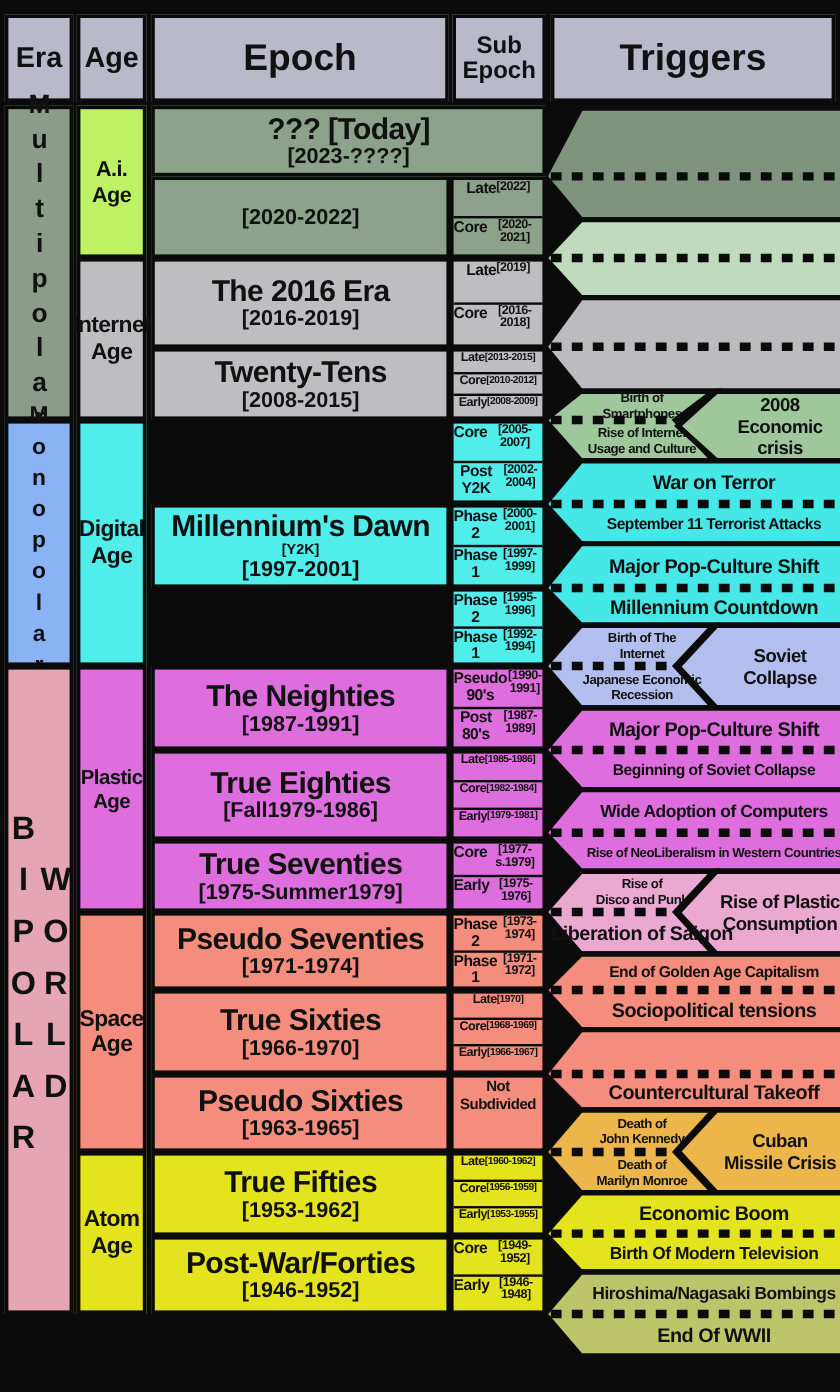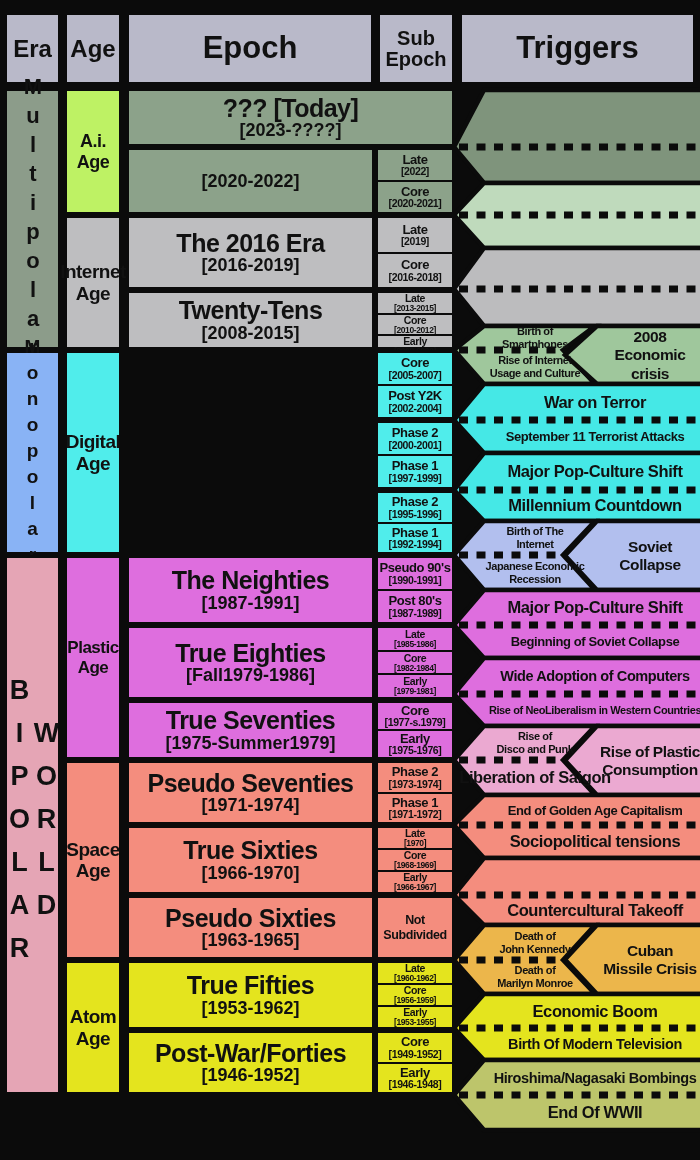--- a/index.html
+++ b/index.html
@@ -8,21 +8,21 @@
   .cell{position:absolute;box-sizing:border-box;border:3px solid #0b0b0b;
         display:flex;align-items:center;justify-content:center;text-align:center;}
   .hcell{background:#b9b9c9;font-weight:bold;white-space:pre-line;line-height:1.05;}
   .era-cell span{writing-mode:vertical-lr;text-orientation:upright;font-weight:bold;line-height:1;}
   .age-cell{font-weight:bold;white-space:pre-line;line-height:1.12;letter-spacing:-0.5px;}
   .epoch-cell{flex-direction:column;line-height:1.02;}
   .epoch-title{font-weight:bold;font-size:25px;letter-spacing:-0.5px;}
   .epoch-sub{font-weight:bold;font-size:12px;}
   .epoch-dates{font-weight:bold;font-size:18px;}
   .sub-col{position:absolute;box-sizing:border-box;border:3px solid #0b0b0b;display:flex;flex-direction:column;}
-  .sub-box{flex:1;display:flex;flex-direction:column;align-items:center;justify-content:center;
+  .sub-box{flex:1;display:flex;flex-direction:row;align-items:flex-start;justify-content:center;
            text-align:center;line-height:1.04;letter-spacing:-0.4px;}
   .sub-box + .sub-box{border-top:2px solid #0b0b0b;}
   .sub-name{font-weight:bold;font-size:13px;}
   .sub-dates{font-weight:bold;font-size:10.5px;}
   .sub-sm .sub-name{font-size:10.5px;}
   .sub-sm .sub-dates{font-size:8.5px;}
   .sub-note{font-weight:bold;font-size:12.5px;white-space:pre-line;line-height:1.2;}
   #ww2-bar{position:absolute;left:0;top:1095px;width:700px;height:65px;box-sizing:border-box;
            border-top:5px solid #0b0b0b;display:flex;align-items:center;}
   #ww2-label{width:500px;text-align:center;color:#fff;font-size:38px;font-weight:bold;
@@ -189,20 +189,25 @@
     <div class="sub-col" style="left: 375px; top: 350px; width: 80px; height: 70px; background: rgb(80, 237, 235);">
       <div class="sub-box">
         <div class="sub-name">Core</div>
         <div class="sub-dates">[2005-2007]</div>
       </div>
       <div class="sub-box">
         <div class="sub-name">Post Y2K</div>
         <div class="sub-dates">[2002-2004]</div>
       </div>
     </div>
+    <div class="cell epoch-cell" style="left: 126px; top: 420px; width: 249px; height: 70px; background: rgb(80, 237, 235);">
+      <div class="epoch-title">Millennium's Dawn</div>
+      <div class="epoch-sub">[Y2K]</div>
+      <div class="epoch-dates">[1997-2001]</div>
+    </div>
     <div class="sub-col" style="left: 375px; top: 420px; width: 80px; height: 70px; background: rgb(80, 237, 235);">
       <div class="sub-box">
         <div class="sub-name">Phase 2</div>
         <div class="sub-dates">[2000-2001]</div>
       </div>
       <div class="sub-box">
         <div class="sub-name">Phase 1</div>
         <div class="sub-dates">[1997-1999]</div>
       </div>
     </div>

